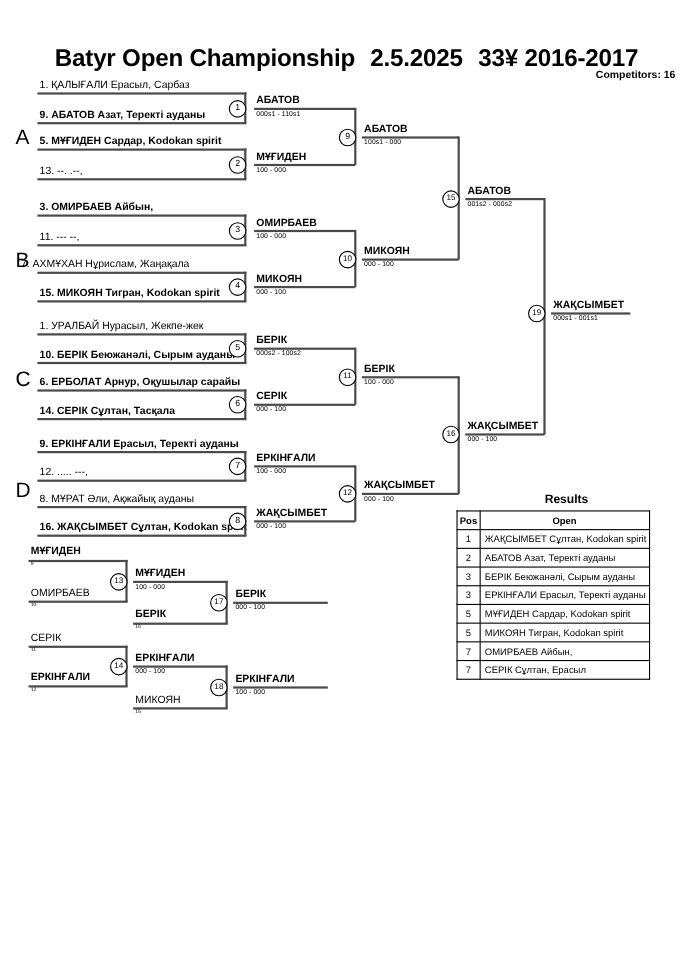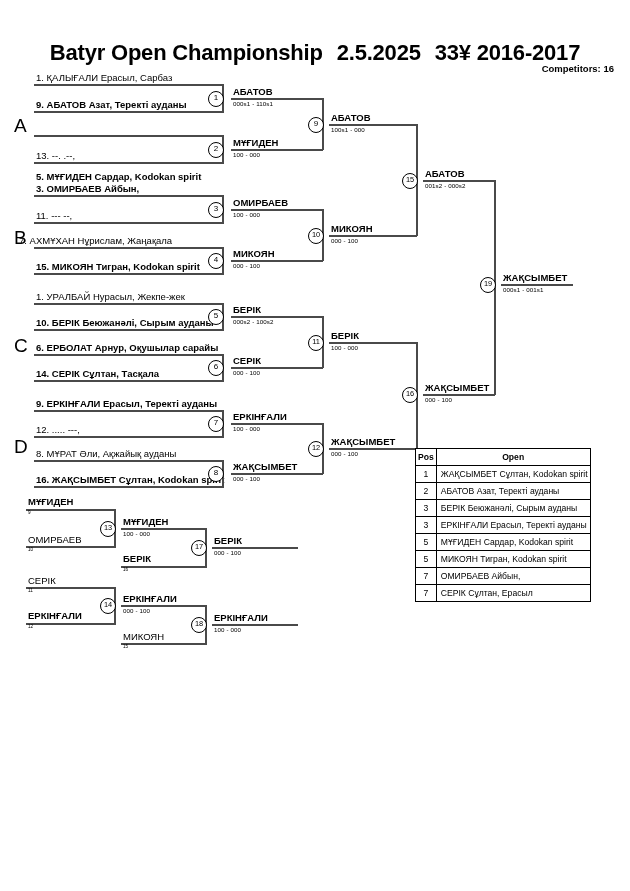--- a/index.html
+++ b/index.html
@@ -76,21 +76,21 @@
 <div class="abs grouplabel" style="left:14px;top:228px;">B</div>
 <div class="abs grouplabel" style="left:14px;top:336px;">C</div>
 <div class="abs grouplabel" style="left:14px;top:437px;">D</div>
 
 <div class="abs entrant" style="left:36px;top:72px;">1. ҚАЛЫҒАЛИ Ерасыл, Сарбаз</div>
 <div class="abs line hline" style="left:34px;top:84px;width:190px;"></div>
 
 <div class="abs entrant seeded" style="left:36px;top:99px;">9. АБАТОВ Азат, Теректі ауданы</div>
 <div class="abs line hline" style="left:34px;top:111px;width:190px;"></div>
 
-<div class="abs entrant seeded" style="left:36px;top:123px;margin-top:48px;">5. МҰҒИДЕН Сардар, Kodokan spirit</div>
+<div class="abs entrant seeded" style="left:36px;top:123px;">5. МҰҒИДЕН Сардар, Kodokan spirit</div>
 <div class="abs line hline" style="left:34px;top:135px;width:190px;"></div>
 
 <div class="abs entrant" style="left:36px;top:150px;">13. --. .--,</div>
 <div class="abs line hline" style="left:34px;top:162px;width:190px;"></div>
 
 <div class="abs entrant seeded" style="left:36px;top:183px;">3. ОМИРБАЕВ Айбын,</div>
 <div class="abs line hline" style="left:34px;top:195px;width:190px;"></div>
 
 <div class="abs entrant" style="left:36px;top:210px;">11. --- --,</div>
 <div class="abs line hline" style="left:34px;top:222px;width:190px;"></div>
@@ -257,20 +257,21 @@
 <div class="abs line hline" style="left:121px;top:643px;width:86px;"></div>
 <div class="abs refnum" style="left:123px;top:644px;">15</div>
 
 <div class="abs line vline" style="left:205px;top:605px;height:39px;"></div>
 <div class="abs mnum wide" style="left:191px;top:617px;">18</div>
 <div class="abs winner" style="left:214px;top:613px;">ЕРКІНҒАЛИ</div>
 <div class="abs line hline" style="left:212px;top:624px;width:86px;"></div>
 <div class="abs score" style="left:214px;top:626px;">100 - 000</div>
 
 <div class="abs" id="results-wrap">
+  <div id="results-title">Results</div>
   <table class="results">
     <thead>
       <tr>
         <th class="pos">Pos</th>
         <th>Open</th>
       </tr>
     </thead>
     <tbody id="results-body">
         <tr>
           <td class="pos">1</td>

